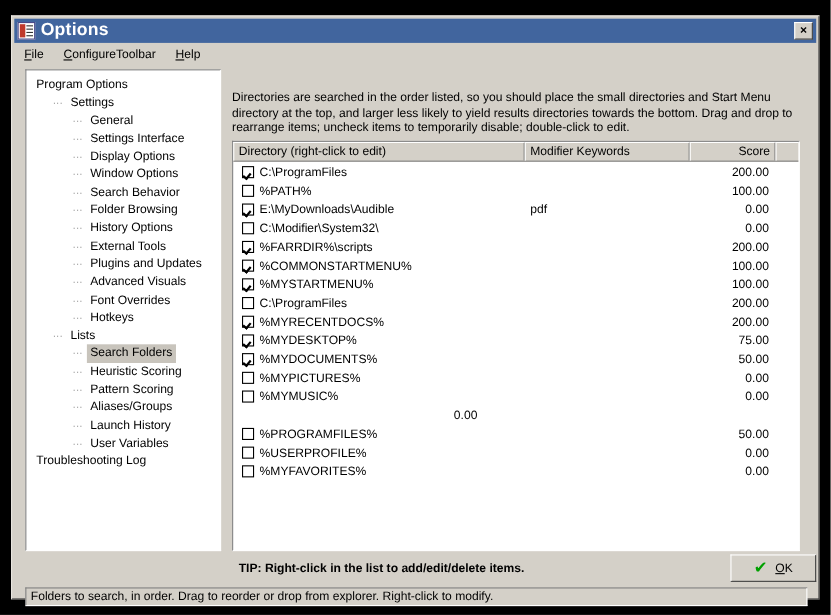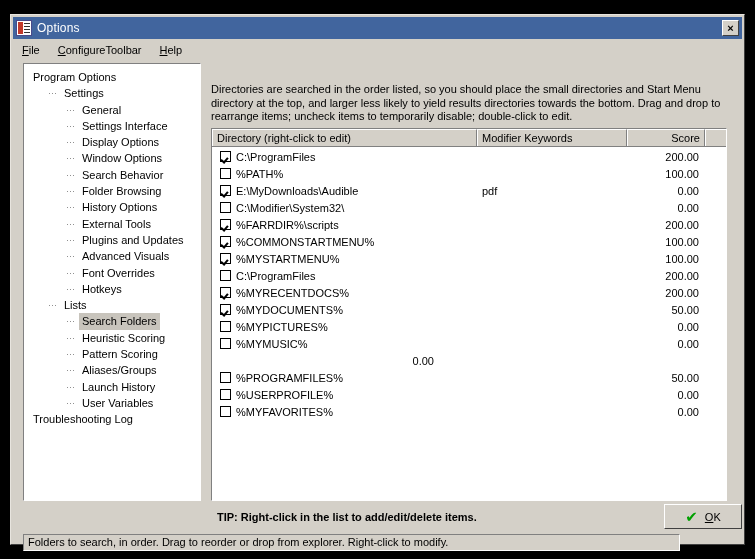--- a/index.html
+++ b/index.html
@@ -35,21 +35,21 @@
   .title-icon:before{
     content:"";position:absolute;left:1px;top:1px;width:5px;height:12px;
     background:#c0392b;
   }
   .title-icon:after{
     content:"";position:absolute;left:7px;top:2px;width:6px;height:1px;
     background:#333;
     box-shadow:0 3px 0 #333, 0 6px 0 #333, 0 9px 0 #333;
   }
   .title-text{
-    color:#ffffff;font-weight:normal;font-size:12px;letter-spacing:.2px;
+    color:#ffffff;font-weight:bold;font-size:16px;letter-spacing:.2px;
     white-space:nowrap;
   }
   .close-btn{
     position:absolute;right:3px;top:3px;width:17px;height:16px;
     background:#d4d0c8;
     border-top:1px solid #ffffff;border-left:1px solid #ffffff;
     border-right:1px solid #404040;border-bottom:1px solid #404040;
     box-sizing:border-box;
     display:flex;align-items:center;justify-content:center;
     font-size:11px;font-weight:bold;color:#000;line-height:1;
@@ -150,21 +150,21 @@
     border-top:1px solid #ffffff;border-left:1px solid #ffffff;
     border-right:1px solid #404040;border-bottom:1px solid #404040;
     box-sizing:border-box;
     display:flex;align-items:center;justify-content:center;gap:7px;
     font-size:11px;color:#000;
   }
   .ok-check{color:#00a000;font-size:15px;font-weight:bold;line-height:1;}
   .ok-btn u{text-decoration:underline;}
   
   .statusbar{
-    position:absolute;left:12px;top:519px;width:657px;height:17px;
+    position:absolute;left:12px;top:519px;width:711px;height:17px;
     background:#d4d0c8;
     border-top:1px solid #808080;
     border-left:1px solid #808080;
     border-right:1px solid #ffffff;
     border-bottom:1px solid #ffffff;
     box-sizing:border-box;
     font-size:11px;color:#000;line-height:15px;padding-left:4px;
     white-space:nowrap;overflow:hidden;
   }
 </style>
@@ -376,20 +376,28 @@
           <div class="c-dir">
             <span class="cb on"></span>
             <span class="dirtext">%MYRECENTDOCS%</span>
           </div>
           <div class="c-mod"></div>
           <div class="c-score">200.00</div>
         </div>
         <div class="row">
           <div class="c-dir">
             <span class="cb on"></span>
+            <span class="dirtext">%MYDESKTOP%</span>
+          </div>
+          <div class="c-mod"></div>
+          <div class="c-score">75.00</div>
+        </div>
+        <div class="row">
+          <div class="c-dir">
+            <span class="cb on"></span>
             <span class="dirtext">%MYDOCUMENTS%</span>
           </div>
           <div class="c-mod"></div>
           <div class="c-score">50.00</div>
         </div>
         <div class="row">
           <div class="c-dir">
             <span class="cb"></span>
             <span class="dirtext">%MYPICTURES%</span>
           </div>

